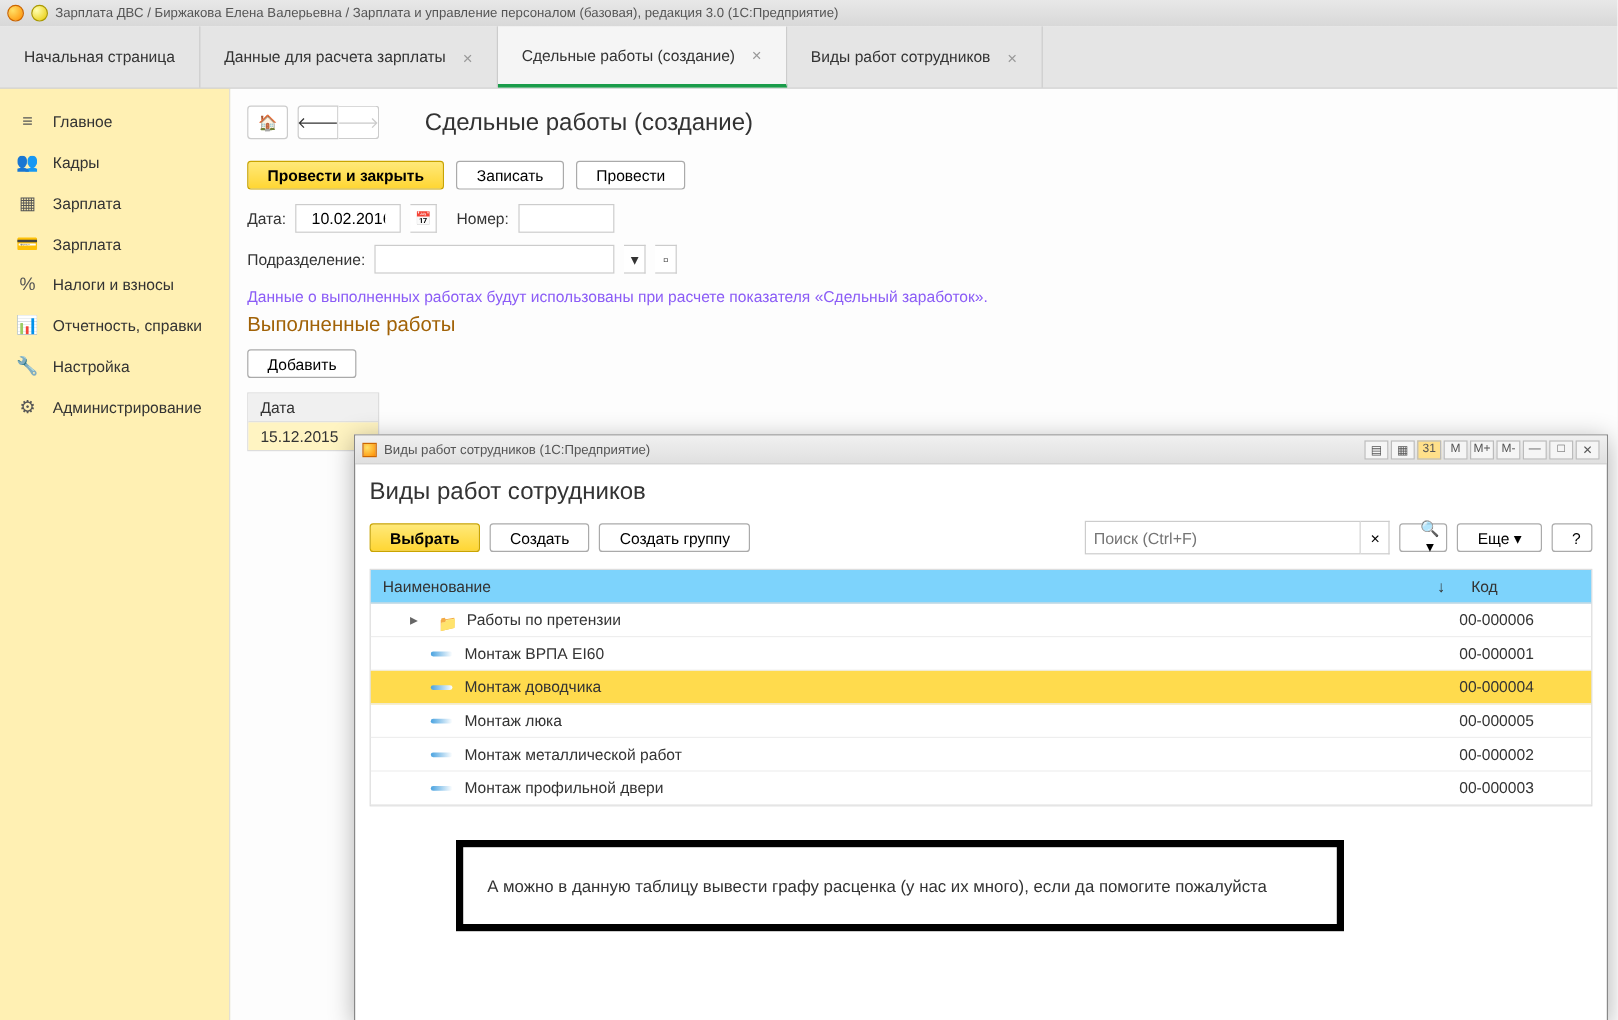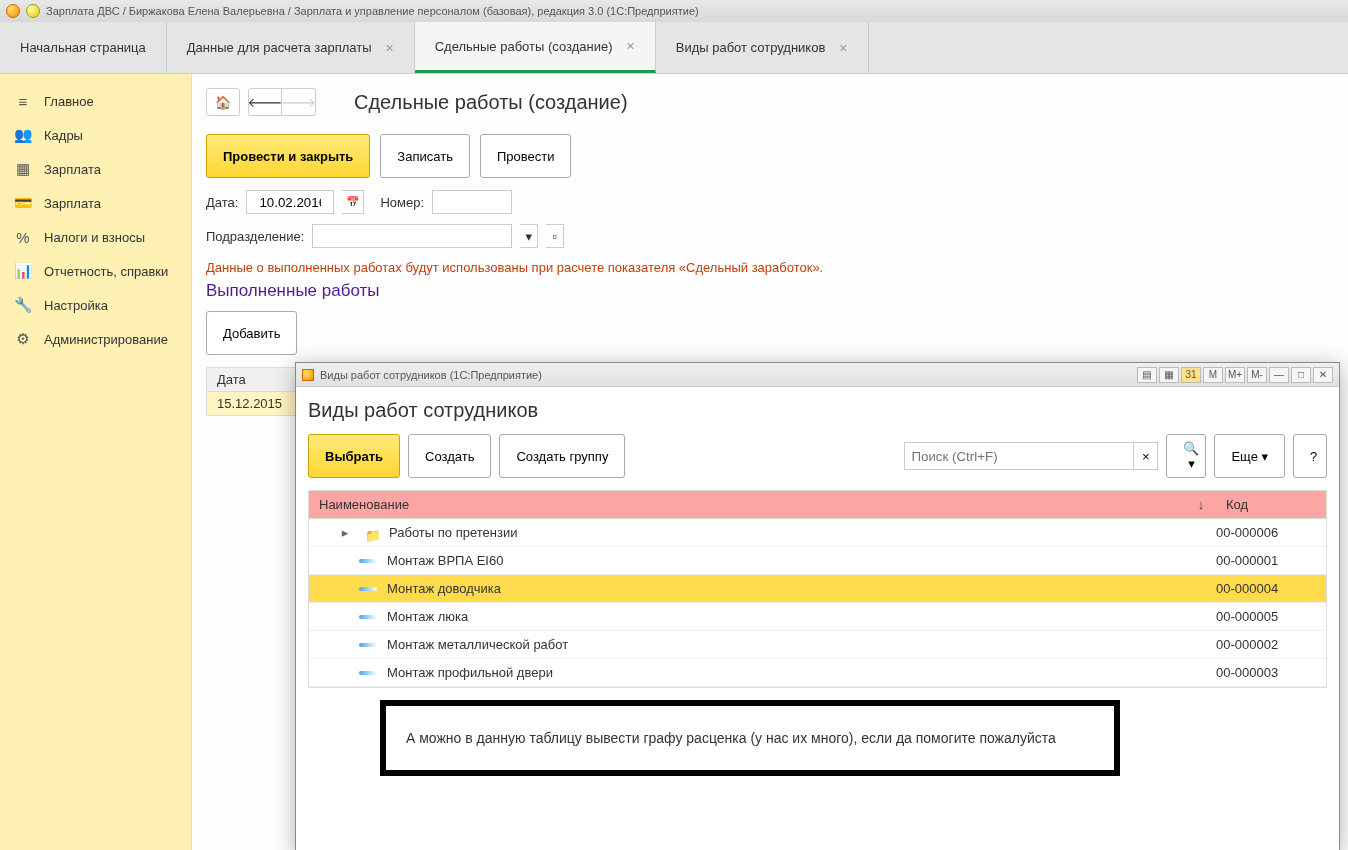--- a/index.html
+++ b/index.html
@@ -28,56 +28,56 @@
 
 .navrow { display: flex; align-items: center; gap: 8px; margin-bottom: 18px; }
 .icon-btn { width: 34px; height: 28px; background: #fff; border: 1px solid #ccc; border-radius: 3px; display: flex; align-items: center; justify-content: center; cursor: pointer; }
 .icon-btn-group { display: flex; }
 .icon-btn-group .icon-btn:first-child { border-top-right-radius:0; border-bottom-right-radius:0; }
 .icon-btn-group .icon-btn:last-child { border-top-left-radius:0; border-bottom-left-radius:0; border-left:0; }
 .page-title { font-size: 20px; margin-left: 30px; }
 
 
 .actions { display: flex; gap: 10px; margin-bottom: 12px; }
-.btn { height: 44px; padding: 0 16px; background: #fff; border: 1px solid #aaa; border-radius: 3px; cursor: pointer; font-size: 13px; display: flex; align-items: center; }
+.btn { height: 24px; padding: 0 16px; background: #fff; border: 1px solid #aaa; border-radius: 3px; cursor: pointer; font-size: 13px; display: flex; align-items: center; }
 .btn.primary { background: linear-gradient(#ffe97a,#ffd633); border-color: #c9a400; font-weight: bold; }
 
 
 .form-row { display: flex; align-items: center; gap: 8px; margin-bottom: 10px; font-size: 13px; }
 .form-row label { color: #333; }
 .input-field { height: 24px; border: 1px solid #ccc; background: #fff; padding: 0 12px; }
 .input-date { width: 88px; }
 .date-icon-btn { width: 22px; height: 24px; border:1px solid #ccc; border-left:0; background:#fff; display:flex; align-items:center; justify-content:center; font-size:11px; cursor:pointer; }
 .input-num { width: 80px; }
 .input-podr { width: 200px; }
 .dd-btn { width: 18px; height: 24px; border:1px solid #ccc; border-left:0; background:#fff; display:flex; align-items:center; justify-content:center; cursor:pointer; }
 
-.infotext { color: #c2410c; font-size: 13px; margin: 12px 0 6px; }
-.section-title { color: #4c1d95; font-size: 17px; margin-bottom: 10px; }
+.infotext { color: #8b5cf6; font-size: 13px; margin: 12px 0 6px; }
+.section-title { color: #a16207; font-size: 17px; margin-bottom: 10px; }
 
 
 .table-stub { border: 1px solid #ddd; }
 .table-stub .hdr { background: #f0f0f0; padding: 4px 10px; border-bottom: 1px solid #ddd; }
 .table-stub .row { padding: 4px 10px; background: #fff4c2; }
 
 
 .dialog { position: absolute; left: 295px; top: 362px; width: 1045px; height: 490px; background: #fff; border: 1px solid #888; box-shadow: 0 4px 20px rgba(0,0,0,.3); }
 .dlg-titlebar { height: 24px; background: linear-gradient(#f0f0f0,#e0e0e0); display: flex; align-items: center; padding: 0 6px; gap: 6px; font-size: 11px; color: #555; border-bottom: 1px solid #ccc; }
 .dlg-titlebar .dot { width: 12px; height: 12px; }
 .dlg-titlebar .right { margin-left: auto; display: flex; gap: 2px; }
 .win-btn { width: 20px; height: 16px; border: 1px solid #bbb; background: #f5f5f5; font-size: 10px; display:flex; align-items:center; justify-content:center; cursor:pointer; }
 .dlg-body { padding: 12px; }
 .dlg-title { font-size: 20px; margin-bottom: 12px; }
 .dlg-actions { display: flex; gap: 8px; align-items: center; margin-bottom: 12px; }
 .search-box { display: flex; margin-left: auto; }
 .search-input { width: 230px; height: 28px; border:1px solid #ccc; padding:0 6px; color:#999; }
 .search-clear { width: 24px; height:28px; border:1px solid #ccc; border-left:0; background:#fff; cursor:pointer; }
 
 .grid { border: 1px solid #ddd; }
-.grid-header { display: flex; background: #fca5a5; border-bottom: 1px solid #ddd; }
+.grid-header { display: flex; background: #7dd3fc; border-bottom: 1px solid #ddd; }
 .grid-header .col { padding: 6px 10px; font-size: 13px; }
 .col-name { flex: 1; }
 .col-sort { width: 30px; text-align:center; }
 .col-code { width: 110px; }
 .grid-row { display: flex; border-bottom: 1px solid #eee; align-items: center; height: 28px; }
 .grid-row.selected { background: #ffdb4d; }
 .grid-row .cell-name { flex: 1; padding-left: 50px; display:flex; align-items:center; gap:10px; }
 .grid-row .cell-code { width: 110px; }
 .row-icon { width: 14px; height: 10px; display:inline-block; }
 .row-icon.folder::before { content:"📁"; font-size:13px; }

